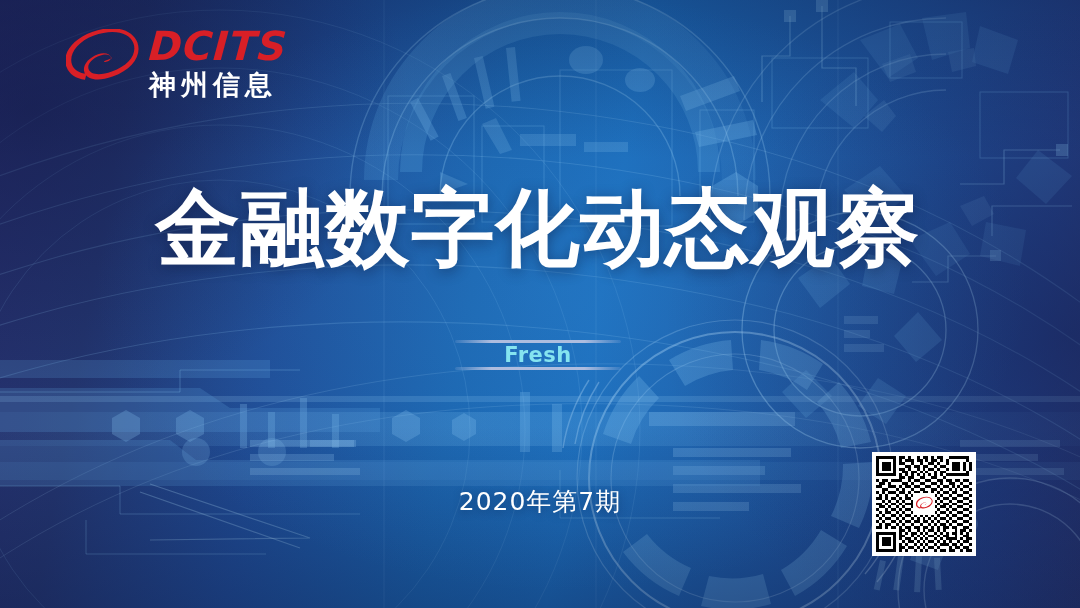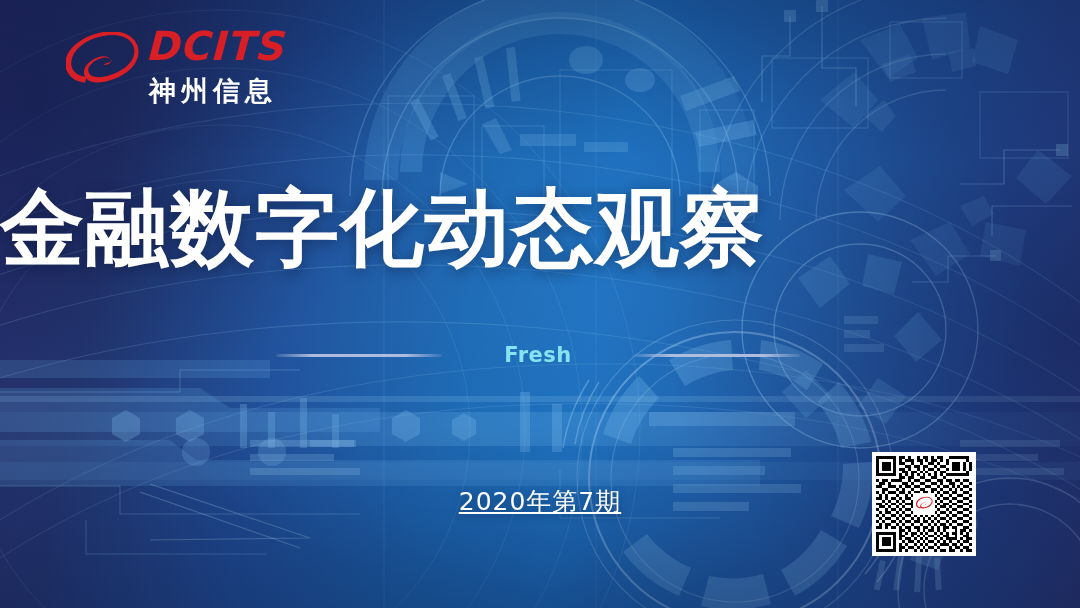--- a/index.html
+++ b/index.html
@@ -63,54 +63,55 @@
   .logo-latin {
     font-size: 40px;
     font-weight: bold;
     letter-spacing: 1px;
     color: #d81f26;
     font-family: "DejaVu Sans", sans-serif;
     font-style: italic;
     transform: skewX(-4deg);
   }
   .logo-cn {
-    margin-top: 11px;
+    margin-top: 5px;
     font-size: 27px;
     font-weight: bold;
     letter-spacing: 5px;
     color: #ffffff;
     font-family: "DejaVu Sans", sans-serif;
   }
 
   
   .title {
     position: absolute;
     left: 0;
     right: 4px;
     top: 186px;
-    text-align: left;
+    text-align: center;
     color: #ffffff;
     font-family: "DejaVu Sans", sans-serif;
     font-weight: bold;
     font-size: 84px;
     line-height: 1.0;
     letter-spacing: 1px;
     text-shadow: 0 3px 14px rgba(8,18,52,0.45);
     white-space: nowrap;
   }
 
   
   .tagline {
     position: absolute;
     left: 0; right: 4px;
     top: 341px;
     height: 28px;
     display: flex;
     align-items: center;
     justify-content: center;
+    flex-direction: column;
   }
   .tag-rule {
     height: 3px;
     width: 166px;
     background: linear-gradient(90deg, rgba(168,186,226,0.15), #aebddf 22%, #aebddf 78%, rgba(168,186,226,0.15));
     border-radius: 2px;
     flex: none;
   }
   .tag-words {
     display: flex;
@@ -136,21 +137,20 @@
     position: absolute;
     left: 0; right: 0;
     top: 485px;
     text-align: center;
     color: #ffffff;
     font-family: "DejaVu Sans", sans-serif;
     font-size: 25px;
     letter-spacing: 1px;
     text-shadow: 0 2px 8px rgba(8,18,52,0.4);
     white-space: nowrap;
-    text-decoration: underline;
   }
 
   
   .qr-wrap {
     position: absolute;
     left: 872px;
     top: 452px;
     width: 104px;
     height: 104px;
     background: #ffffff;

